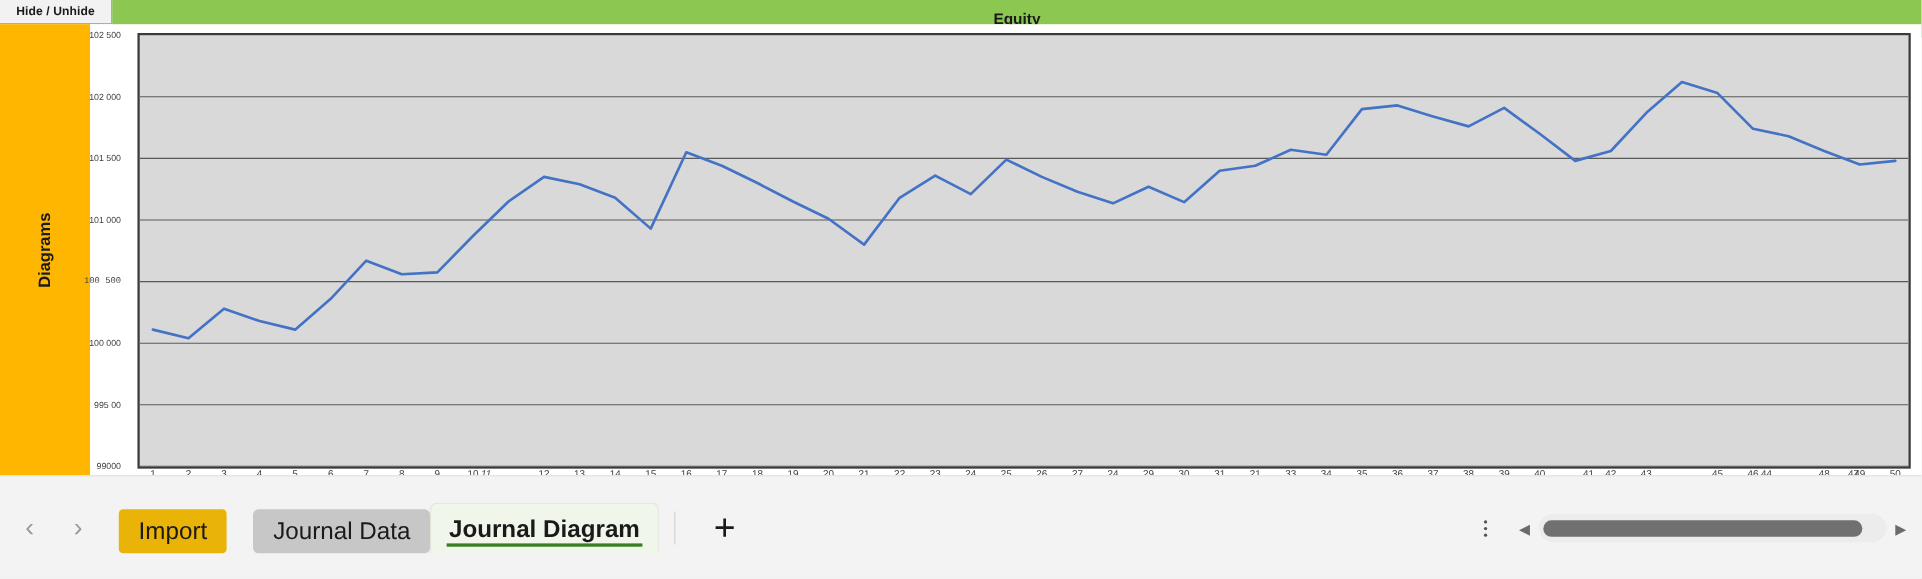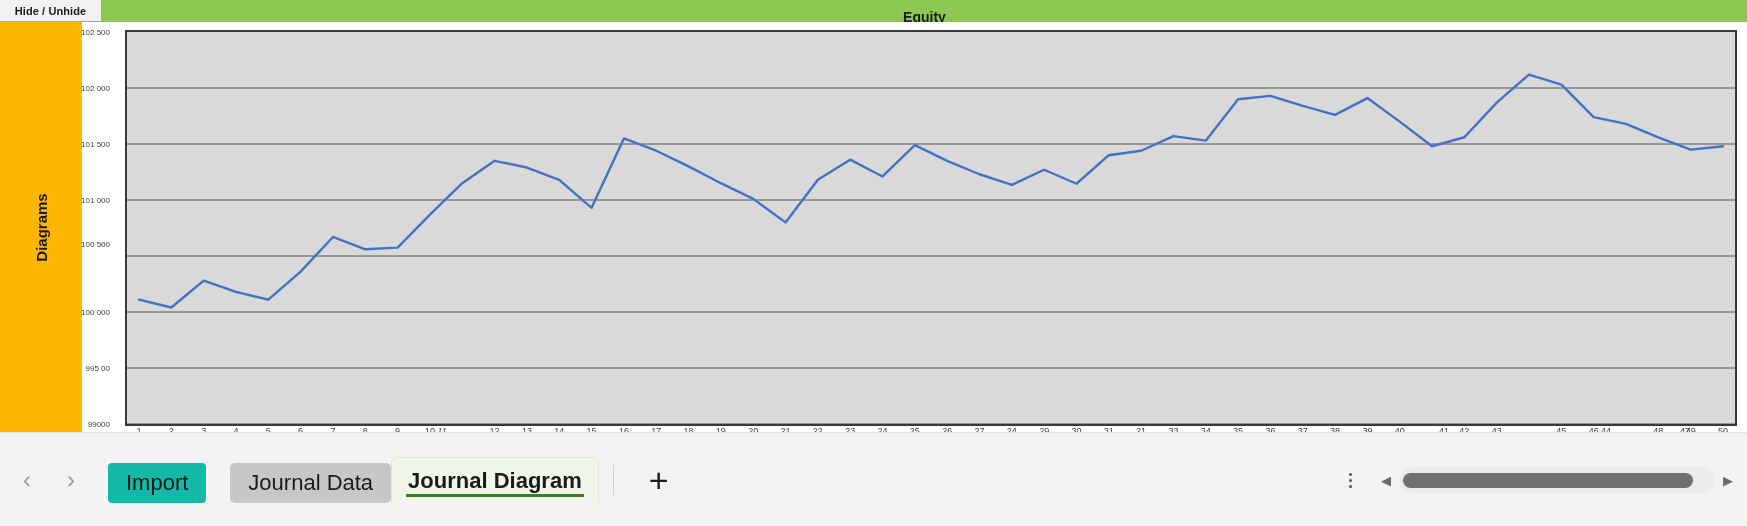--- a/index.html
+++ b/index.html
@@ -100,21 +100,21 @@
   #tabs{display:flex;align-items:flex-end;height:46px;gap:0;}
   .tab{
     height:42px;box-sizing:border-box;
     display:flex;align-items:center;justify-content:center;
     padding:0 18px;
     font-size:22px;color:#1a1a1a;
     border-radius:6px 6px 0 0;
     cursor:pointer;white-space:nowrap;
     position:relative;
   }
-  .tab.yellow{background:#14b8a6;margin-right:12px;border-radius:4px;height:40px;}
+  .tab.yellow{background:#eab308;margin-right:12px;border-radius:4px;height:40px;}
   .tab.active{
     background:#f0f7ea;
     border:1px solid #dfe6d8;border-bottom:none;
     font-weight:bold;
     padding:0 16px 0 16px;
     height:46px;
   }
   .tab.active .tab-underline{
     position:absolute;left:14px;right:14px;bottom:6px;height:3px;
     background:#3a7d22;
@@ -169,21 +169,21 @@
 <div id="sidebar">
   <div id="sidebar-label">Diagrams</div>
 </div>
 
 <div id="chart-region">
   <div id="ylabels">
       <div class="ylabel" style="top: 10px;">102 500</div>
       <div class="ylabel" style="top: 66px;">102 000</div>
       <div class="ylabel" style="top: 122px;">101 500</div>
       <div class="ylabel" style="top: 178px;">101 000</div>
-      <div class="ylabel" style="top: 222px;">100 500</div>
+      <div class="ylabel" style="top: 234px; font-family: Liberation Mono, monospace;">100 500</div>
       <div class="ylabel" style="top: 290px;">100 000</div>
       <div class="ylabel" style="top: 346px;">995 00</div>
       <div class="ylabel" style="top: 402px;">99000</div>
     </div>
   <div id="plot-frame">
     <svg id="plot-svg" viewBox="0 0 1608 392" preserveAspectRatio="none">
       <g id="gridlines">
           <line x1="0" x2="1608" y1="56" y2="56" stroke="#595959" stroke-width="1" vector-effect="non-scaling-stroke"></line>
           <line x1="0" x2="1608" y1="112" y2="112" stroke="#595959" stroke-width="1" vector-effect="non-scaling-stroke"></line>
           <line x1="0" x2="1608" y1="168" y2="168" stroke="#595959" stroke-width="1" vector-effect="non-scaling-stroke"></line>

